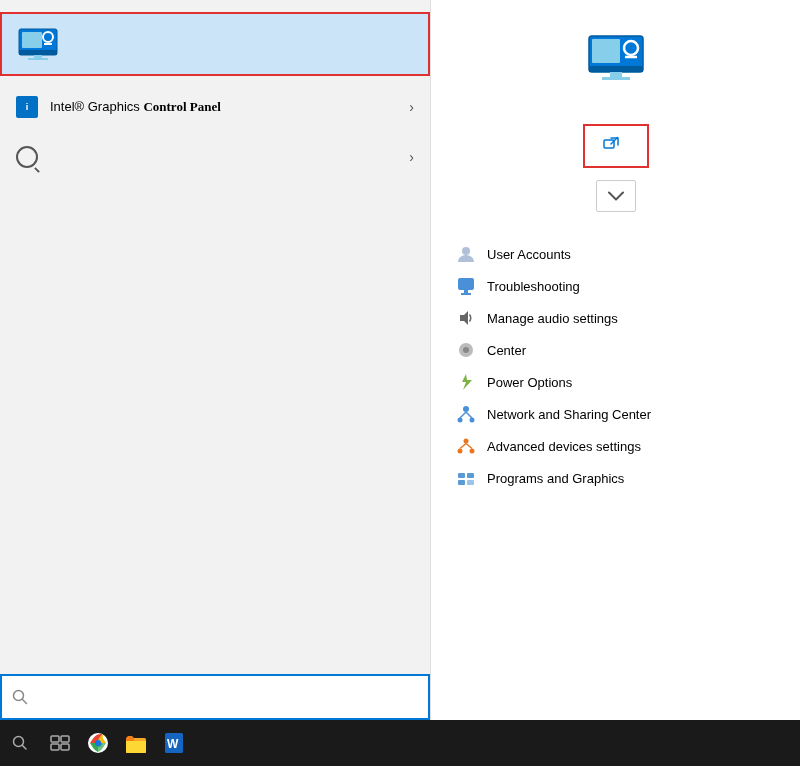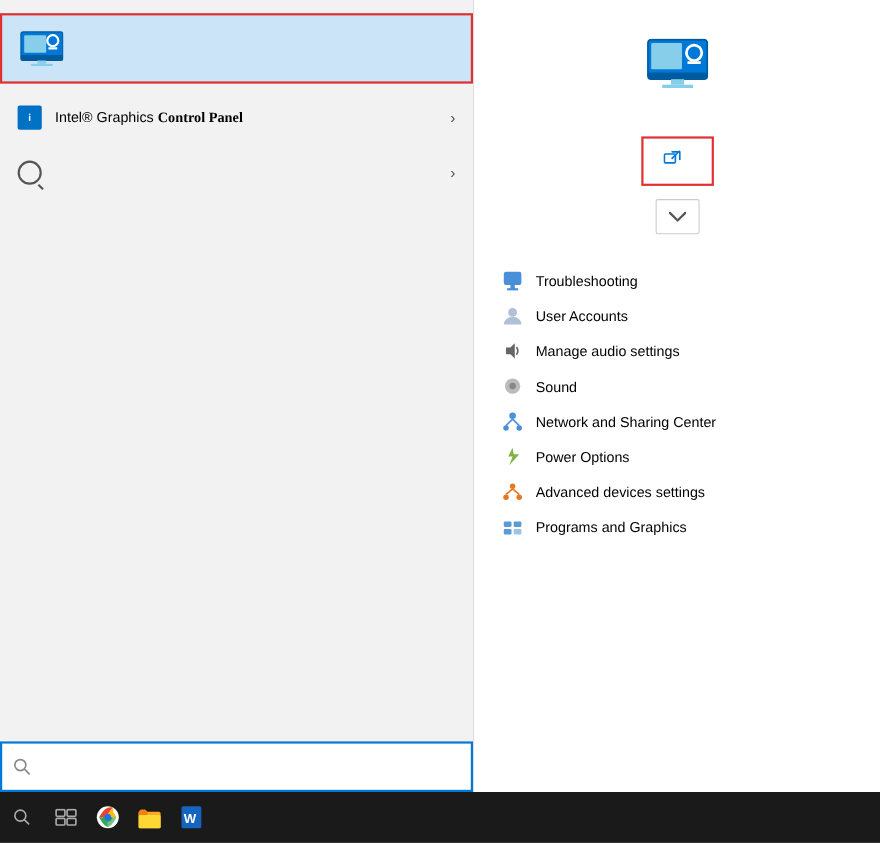--- a/index.html
+++ b/index.html
@@ -452,79 +452,79 @@
         <path d="M1 1.5l7 7 7-7" stroke="#555" stroke-width="2" stroke-linecap="round" stroke-linejoin="round"></path>
       </svg>
     </div>
 
     <div class="recent-section">
       <div class="recent-header"></div>
 
       <div class="recent-item">
         <div class="recent-icon">
           <svg width="20" height="20" viewBox="0 0 20 20">
+            <circle cx="10" cy="7" r="4" fill="#b0c0d8"></circle>
+            <path d="M2 18c0-4 3.6-7 8-7s8 3 8 7" fill="#b0c0d8"></path>
+          </svg>
+        </div>
+        <span class="recent-label">User Accounts</span>
+      </div>
+
+      <div class="recent-item">
+        <div class="recent-icon">
+          <svg width="20" height="20" viewBox="0 0 20 20">
             <rect x="2" y="2" width="16" height="12" rx="2" fill="#4a90d9"></rect>
             <rect x="8" y="14" width="4" height="4" fill="#4a90d9"></rect>
             <rect x="5" y="17" width="10" height="2" fill="#4a90d9"></rect>
           </svg>
         </div>
         <span class="recent-label">Troubleshooting</span>
       </div>
 
-      <div class="recent-item">
-        <div class="recent-icon">
-          <svg width="20" height="20" viewBox="0 0 20 20">
-            <circle cx="10" cy="7" r="4" fill="#b0c0d8"></circle>
-            <path d="M2 18c0-4 3.6-7 8-7s8 3 8 7" fill="#b0c0d8"></path>
-          </svg>
-        </div>
-        <span class="recent-label">User Accounts</span>
-      </div>
-
 
       <div class="recent-item">
         <div class="recent-icon">
           <svg width="20" height="20" viewBox="0 0 20 20">
             <polygon points="4,7 8,7 12,3 12,17 8,13 4,13" fill="#666"></polygon>
             <path d="M13.5 6.5 Q16 10 13.5 13.5" stroke="#666" stroke-width="1.5" fill="none"></path>
           </svg>
         </div>
         <span class="recent-label">Manage audio settings</span>
       </div>
 
       <div class="recent-item">
         <div class="recent-icon">
           <svg width="20" height="20" viewBox="0 0 20 20">
             <circle cx="10" cy="10" r="7" fill="#bbb"></circle>
             <circle cx="10" cy="10" r="3" fill="#888"></circle>
           </svg>
         </div>
-        <span class="recent-label">Sound</span>
+        <span class="recent-label">Center</span>
+      </div>
+
+      <div class="recent-item">
+        <div class="recent-icon">
+          <svg width="20" height="20" viewBox="0 0 20 20">
+            <path d="M10 2 L6 10 h4 L7 18 L16 8 h-5 Z" fill="#7cb342"></path>
+          </svg>
+        </div>
+        <span class="recent-label">Power Options</span>
       </div>
 
       <div class="recent-item">
         <div class="recent-icon">
           <svg width="20" height="20" viewBox="0 0 20 20">
             <circle cx="10" cy="5" r="3" fill="#4a90d9"></circle>
             <circle cx="4" cy="16" r="2.5" fill="#4a90d9"></circle>
             <circle cx="16" cy="16" r="2.5" fill="#4a90d9"></circle>
             <line x1="10" y1="8" x2="4" y2="14" stroke="#4a90d9" stroke-width="1.5"></line>
             <line x1="10" y1="8" x2="16" y2="14" stroke="#4a90d9" stroke-width="1.5"></line>
           </svg>
         </div>
         <span class="recent-label">Network and Sharing Center</span>
-      </div>
-
-      <div class="recent-item">
-        <div class="recent-icon">
-          <svg width="20" height="20" viewBox="0 0 20 20">
-            <path d="M10 2 L6 10 h4 L7 18 L16 8 h-5 Z" fill="#7cb342"></path>
-          </svg>
-        </div>
-        <span class="recent-label">Power Options</span>
       </div>
 
       <div class="recent-item">
         <div class="recent-icon">
           <svg width="20" height="20" viewBox="0 0 20 20">
             <circle cx="10" cy="5" r="2.5" fill="#e87722"></circle>
             <circle cx="4" cy="15" r="2.5" fill="#e87722"></circle>
             <circle cx="16" cy="15" r="2.5" fill="#e87722"></circle>
             <line x1="10" y1="7.5" x2="4" y2="12.5" stroke="#e87722" stroke-width="1.5"></line>
             <line x1="10" y1="7.5" x2="16" y2="12.5" stroke="#e87722" stroke-width="1.5"></line>

